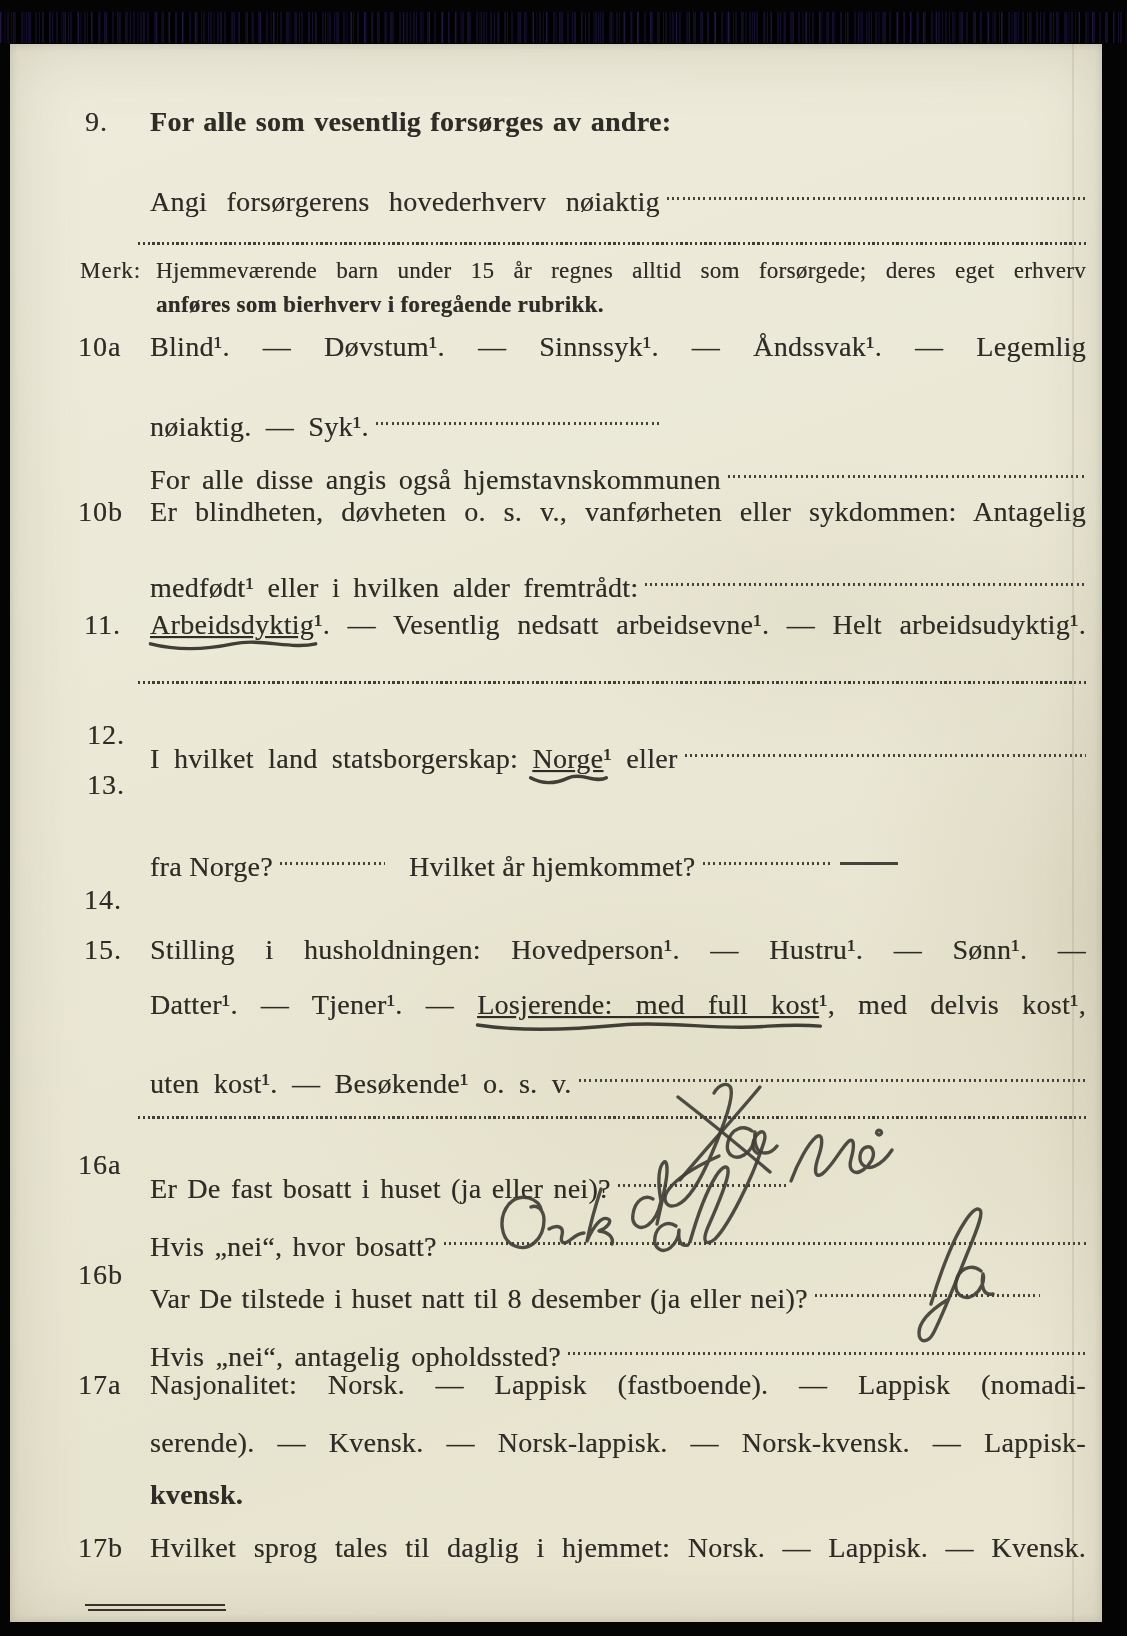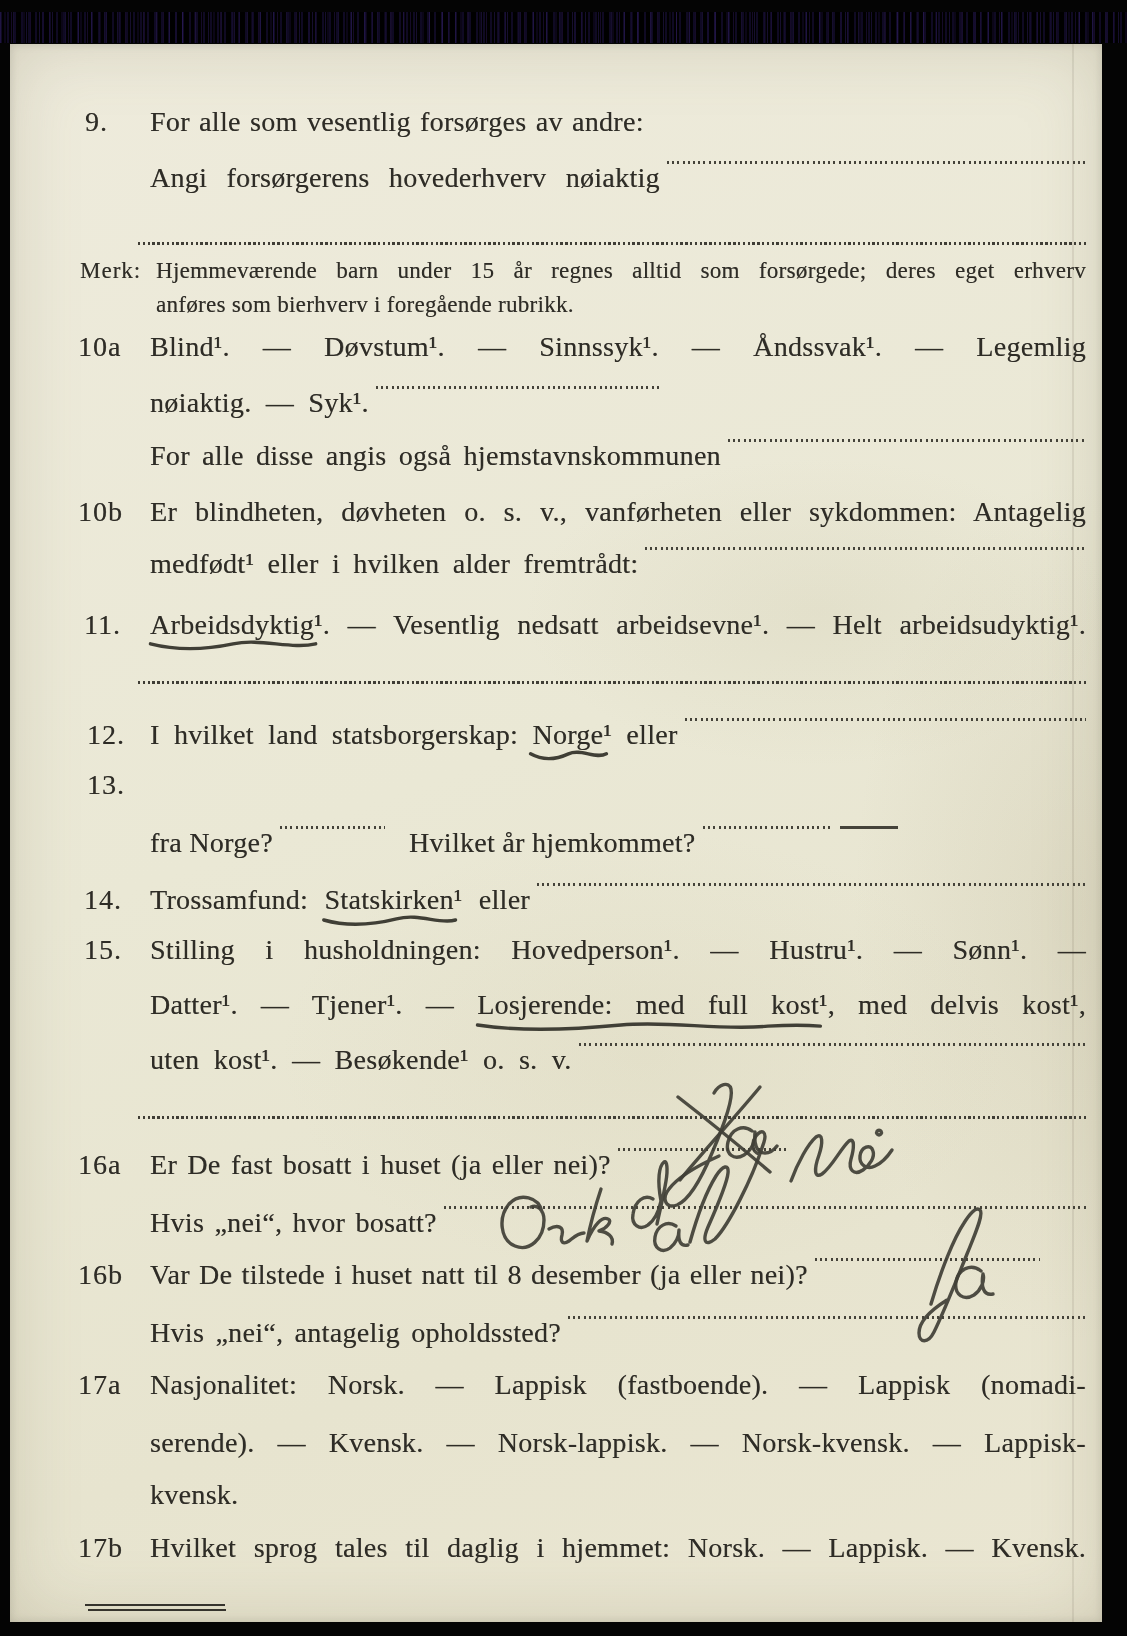--- a/index.html
+++ b/index.html
@@ -19,36 +19,36 @@
     background:
       radial-gradient(ellipse 420px 220px at 74% 36%, rgba(188,182,148,.16), transparent 70%),
       radial-gradient(ellipse 520px 320px at 58% 64%, rgba(196,188,152,.14), transparent 70%),
       radial-gradient(ellipse 300px 600px at 97% 55%, rgba(176,166,134,.18), transparent 72%),
       linear-gradient(160deg,#eeebdc 0%,#eae8d5 45%,#e7e4cf 75%,#eae6d2 100%);
     box-shadow: inset 0 0 70px rgba(118,108,78,.22), inset 0 0 10px rgba(0,0,0,.14);}
   .fold{position:absolute;left:1072px;top:44px;width:2px;height:1578px;background:rgba(96,90,70,.12);}
   .line,.num{position:absolute;font-size:28px;line-height:34px;color:var(--ink);
     letter-spacing:.3px;text-shadow:.3px .3px .6px rgba(46,44,39,.5);}
   .num{white-space:nowrap;letter-spacing:1px;}
-  .nw{white-space:nowrap;}
+  .nw{white-space:nowrap;font-weight:bold;}
   .jl{text-align:justify;text-align-last:justify;white-space:normal;}
-  .flexl{display:flex;align-items:flex-start;}
+  .flexl{display:flex;align-items:center;margin-top:24px;}
   .flexl > span{white-space:nowrap;}
   .small{font-size:23px;line-height:30px;}
   .bold{font-weight:400;}
   .dots{flex:1 1 auto;height:3px;margin:0 0 7px 7px;
     background:repeating-linear-gradient(90deg,var(--dot) 0 2px,transparent 2px 5.2px);}
   .dseg{flex:0 0 auto;height:3px;margin:0 0 7px 7px;
     background:repeating-linear-gradient(90deg,var(--dot) 0 2px,transparent 2px 5.2px);}
   .gap{flex:0 0 auto;}
   .solid{flex:0 0 auto;height:3px;margin:0 0 8px 10px;background:var(--dot);}
   .sep{position:absolute;height:3px;
     background:repeating-linear-gradient(90deg,#3f3d35 0 2.3px,transparent 2.3px 4.8px);}
   .rule{position:absolute;height:2px;background:#35332c;}
-  .pen-underline{position:relative;}
+  .pen-underline{position:relative;text-decoration:underline;}
   .pen-underline svg{position:absolute;left:-3px;bottom:-12px;width:calc(100% + 8px);height:14px;overflow:visible;}
   .pen-underline path{fill:none;stroke:var(--pen);stroke-width:3.4;stroke-linecap:round;vector-effect:non-scaling-stroke;}
   .hw{position:absolute;left:0;top:0;pointer-events:none;}
   .hw path{fill:none;stroke:var(--pen);stroke-width:3.4;stroke-linecap:round;stroke-linejoin:round;opacity:.92;}
 </style>
 </head>
 <body>
 
 <div class="stage">
   <div class="film-strip"></div>
@@ -108,27 +108,20 @@
   <div class="line flexl" style="left:150px;top:826px;width:748px">
     <span>fra Norge?</span>
     <span class="dseg" style="width:105px"></span>
     <span class="gap" style="width:24px"></span>
     <span>Hvilket år hjemkommet?</span>
     <span class="dots"></span>
     <span class="solid" style="width:58px"></span>
   </div>
 
   <div class="num" style="left:84px;top:883px">14.</div>
-  <div class="line flexl" style="left:150px;top:883px;width:936px">
-    <span style="word-spacing:9px"><span>Trossamfund:</span>
-      <span class="pen-underline"><span>Statskirken</span><svg viewBox="0 0 100 12" preserveAspectRatio="none">
-            <path d="M2 6 C 20 12 38 10 55 5 C 72 0 86 10 98 6"></path>
-          </svg></span><span>¹ eller</span></span>
-    <span class="dots"></span>
-  </div>
 
   <div class="num" style="left:84px;top:933px">15.</div>
   <div class="line jl" style="left:150px;top:933px;width:936px">Stilling i husholdningen: Hovedperson¹. — Hustru¹. — Sønn¹. —</div>
   <div class="line jl" style="left:150px;top:988px;width:936px">
     <span>Datter¹. — Tjener¹. —</span>
     <span class="pen-underline"><span>Losjerende: med full kost</span><svg viewBox="0 0 100 12" preserveAspectRatio="none">
           <path d="M1 6 C 14 12 28 10 42 6 C 56 2 70 11 84 7 C 90 6 95 6 99 7"></path>
         </svg></span><span>¹, med delvis kost¹,</span>
   </div>
   <div class="line flexl" style="left:150px;top:1043px;width:936px">

